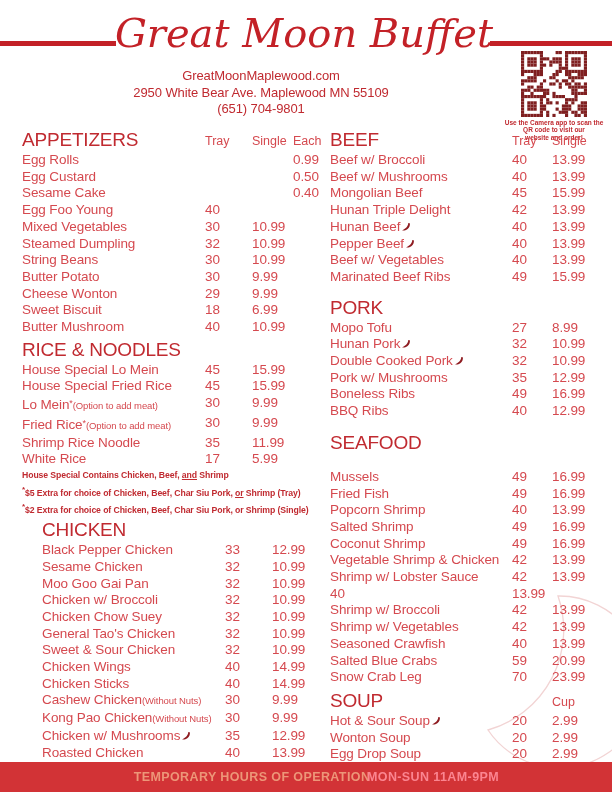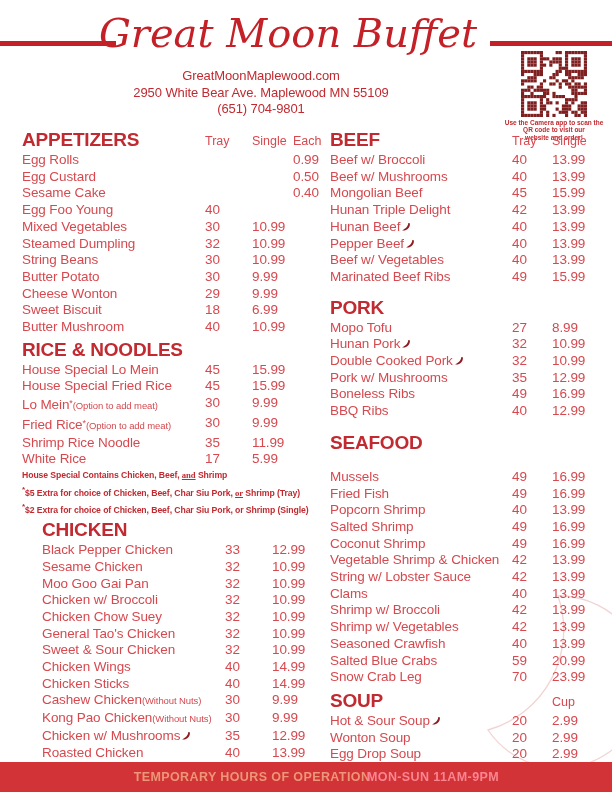--- a/index.html
+++ b/index.html
@@ -2,50 +2,50 @@
 <html style="--brand: #c32127; --heading: #c02a30; --item: #d5494f; --qr: #7f1f20; --footer_bar: #d23336; --footer_text_1: #ed9678; --footer_text_2: #fb8590; --moon: #f2d4d4;"><head>
 <meta charset="utf-8">
 <style>
   html,body{margin:0;padding:0;background:#fff;}
   .page{position:relative;width:612px;height:792px;background:#fff;overflow:hidden;
         font-family:"Liberation Sans",sans-serif;}
   
   .rule{position:absolute;top:41px;height:5px;background:var(--brand);}
   .rule-left{left:0;width:116px;}
   .rule-right{left:490px;width:122px;}
-  .title{position:absolute;top:10px;left:92px;width:392px;text-align:center;
+  .title{position:absolute;top:10px;left:108px;width:392px;text-align:center;
          font-family:"DejaVu Serif",serif;font-style:italic;font-size:40px;
          color:var(--brand);white-space:nowrap;}
   .contact{position:absolute;top:68px;left:111px;width:300px;text-align:center;
            color:var(--heading);font-size:13px;line-height:16.5px;letter-spacing:-0.1px;}
   .qr-box{position:absolute;left:521px;top:51px;width:66px;height:66px;}
   .qr-caption{position:absolute;left:501px;top:119px;width:106px;text-align:center;
               font-size:6.5px;line-height:7.4px;font-weight:700;color:var(--heading);}
   
   .col{position:absolute;top:130px;z-index:1;}
   .col.left{left:22px;width:302px;}
   .col.right{left:330px;width:282px;}
   .left .grid{display:grid;grid-template-columns:183px 47px 41px 28px;}
   .right .grid{display:grid;grid-template-columns:182px 40px 56px;}
   .menu-section{margin:0;}
   .sec-head{align-items:end;margin-bottom:2px;}
-  .sec-title{margin:0;font-size:19px;line-height:20px;font-weight:700;
+  .sec-title{margin:0;font-size:19px;line-height:20px;font-weight:400;
              letter-spacing:-0.2px;color:var(--heading);white-space:nowrap;}
   .colhead{font-size:12.5px;color:var(--item);padding-bottom:2px;}
   .row{font-size:13.5px;line-height:16.7px;color:var(--item);letter-spacing:-0.1px;}
   .name{white-space:nowrap;}
   .sub{font-size:9.5px;}
   .star{font-size:9px;vertical-align:3px;}
   .price{white-space:nowrap;}
   .pepper{margin-left:1px;vertical-align:-1px;}
   .notes{margin-top:1px;}
   .note{font-size:8.7px;line-height:13.8px;font-weight:700;letter-spacing:-0.1px;
         color:var(--heading);white-space:nowrap;}
   .note sup{font-size:8px;}
-  .note .u{text-decoration:underline;font-family:Liberation Serif, serif;}
+  .note .u{text-decoration:underline;}
   #sec-rice{margin-top:4px;}
   #sec-chicken{margin-top:2px;margin-left:20px;}
   #sec-pork{margin-top:12px;}
   #sec-seafood{margin-top:13px;}
   #sec-seafood .sec-head{margin-bottom:16px;}
   #sec-soup{margin-top:5px;}
   
   .moon{position:absolute;left:470px;top:588px;z-index:0;}
   
   .footer{position:absolute;left:0;top:762px;width:612px;height:30px;background:var(--footer_bar);}
@@ -655,26 +655,25 @@
           <div class="name"><span class="nm">Coconut Shrimp</span></div>
           <div class="price">49</div>
           <div class="price">16.99</div>
         </div>
         <div class="grid row">
           <div class="name"><span class="nm">Vegetable Shrimp &amp; Chicken</span></div>
           <div class="price">42</div>
           <div class="price">13.99</div>
         </div>
         <div class="grid row">
-          <div class="name"><span class="nm">String w/ Lobster Sauce</span></div>
+          <div class="name"><span class="nm">Shrimp w/ Lobster Sauce</span></div>
           <div class="price">42</div>
           <div class="price">13.99</div>
         </div>
         <div class="grid row">
-          <div class="name"><span class="nm">Clams</span></div>
           <div class="price">40</div>
           <div class="price">13.99</div>
         </div>
         <div class="grid row">
           <div class="name"><span class="nm">Shrimp w/ Broccoli</span></div>
           <div class="price">42</div>
           <div class="price">13.99</div>
         </div>
         <div class="grid row">
           <div class="name"><span class="nm">Shrimp w/ Vegetables</span></div>

